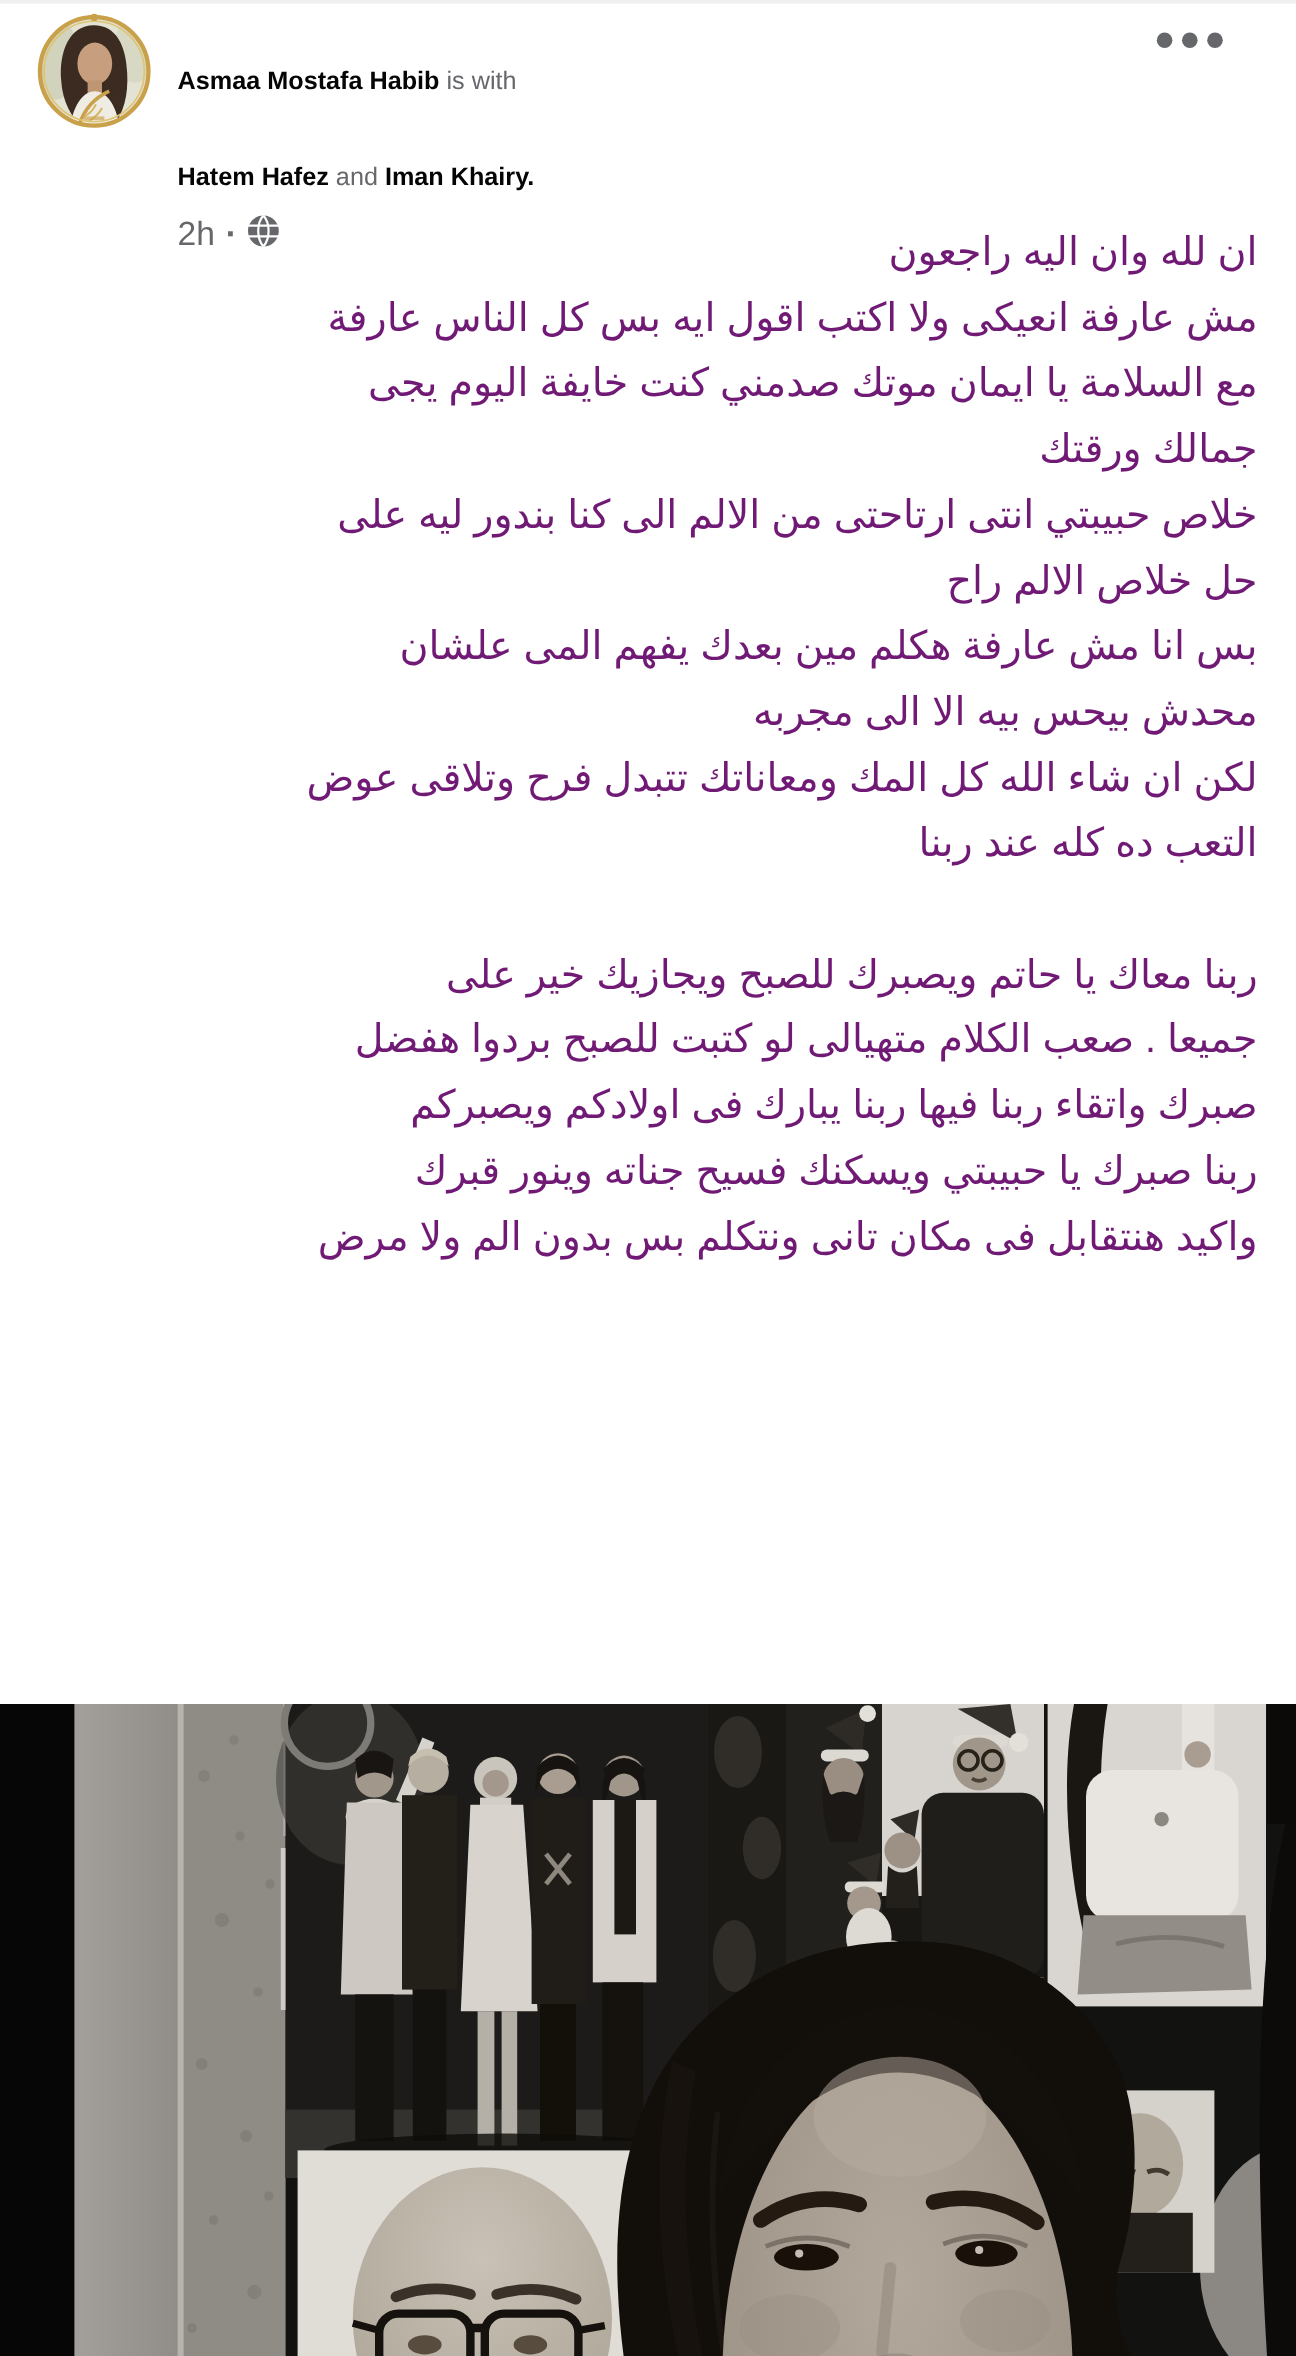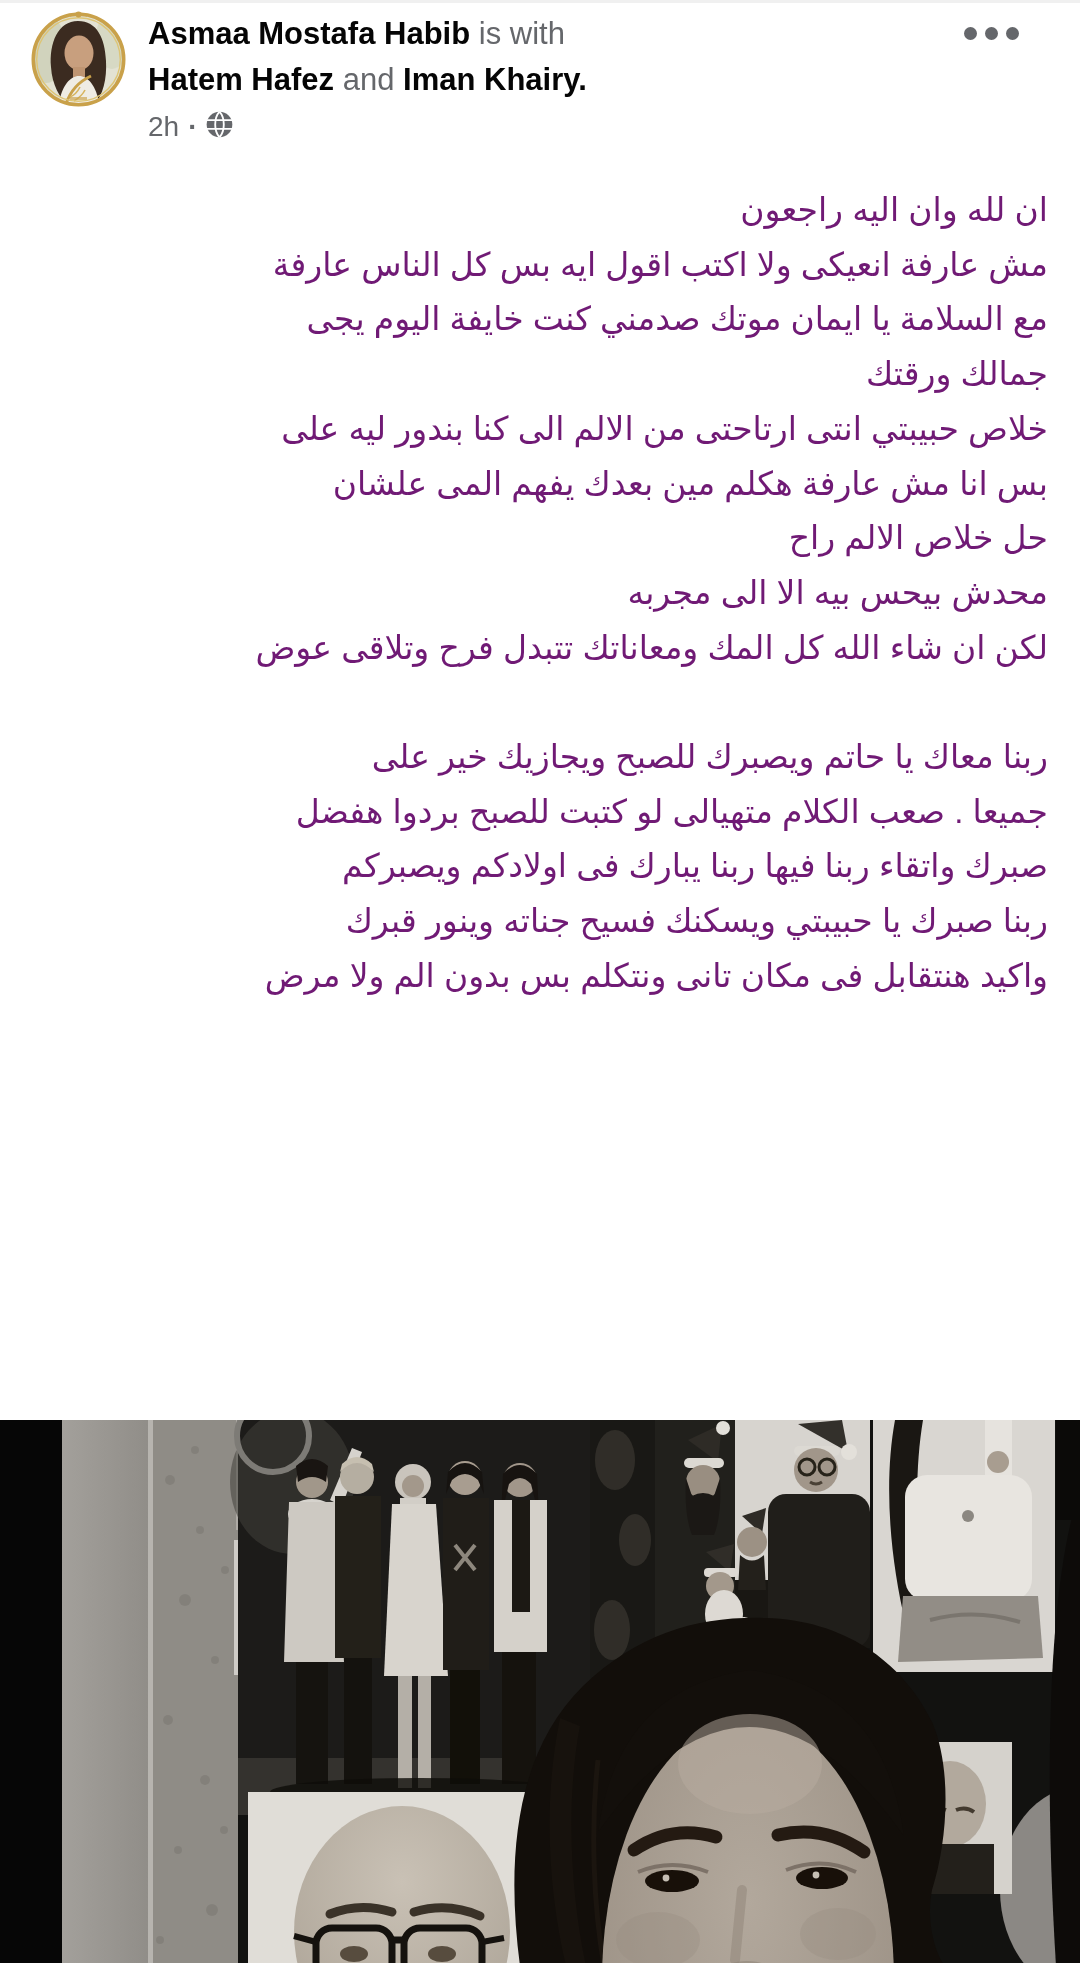--- a/index.html
+++ b/index.html
@@ -1,21 +1,21 @@
 <!DOCTYPE html>
 <html><head>
 <meta charset="utf-8">
 <style>
   html,body{margin:0;padding:0;background:#fff;}
   .canvas{position:relative;width:1080px;height:1963px;background:#ffffff;overflow:hidden;
           font-family:"Liberation Sans","DejaVu Sans",sans-serif;border-top:3px solid #f0f0f0;}
   
   .avatar{position:absolute;left:30px;top:8px;width:97px;height:97px;border-radius:50%;cursor:pointer;}
   .header-text{position:absolute;left:148px;top:8px;width:700px;}
-  .name-line{font-size:31px;line-height:46px;color:#050505;font-weight:bold;}
+  .name-line{font-size:21px;line-height:46px;color:#050505;font-weight:bold;margin-top:34px;}
   .plain{font-weight:normal;color:#65676B;}
   .meta-row{display:flex;align-items:flex-start;gap:9px;margin-top:8px;font-size:28px;color:#65676B;font-weight:normal;}
   .dot-sep{font-weight:bold;}
   .menu-btn{position:absolute;right:55px;top:18px;display:flex;gap:8px;padding:6px;cursor:pointer;}
   .menu-btn i{width:13px;height:13px;border-radius:50%;background:#65676B;display:block;}
   
   .post-text{position:absolute;top:180px;left:20px;right:32px;direction:rtl;text-align:right;
              color:#701a75;font-size:33px;line-height:54.7px;overflow:hidden;}
   .line{min-height:54.7px;white-space:nowrap;overflow:hidden;}
   
@@ -83,24 +83,25 @@
     <i></i>
     <i></i>
   </div>
 
   <div class="post-text" dir="rtl">
     <div class="line">ان لله وان اليه راجعون</div>
     <div class="line">مش عارفة انعيكى ولا اكتب اقول ايه بس كل الناس عارفة</div>
     <div class="line">مع السلامة يا ايمان  موتك صدمني  كنت خايفة اليوم يجى</div>
     <div class="line">جمالك ورقتك</div>
     <div class="line">خلاص حبيبتي انتى ارتاحتى من الالم الى كنا بندور ليه على</div>
+    <div class="line">حل خلاص الالم راح</div>
     <div class="line">بس انا مش عارفة  هكلم مين بعدك يفهم المى علشان</div>
-    <div class="line">حل خلاص الالم راح</div>
     <div class="line">محدش بيحس بيه الا الى مجربه</div>
     <div class="line">لكن ان شاء الله كل المك ومعاناتك تتبدل فرح وتلاقى عوض</div>
+    <div class="line">التعب ده كله عند ربنا</div>
     <div class="line"></div>
     <div class="line">ربنا معاك يا حاتم ويصبرك للصبح ويجازيك خير على</div>
     <div class="line">جميعا . صعب الكلام متهيالى لو كتبت للصبح بردوا هفضل</div>
     <div class="line">صبرك واتقاء ربنا فيها ربنا يبارك فى اولادكم ويصبركم</div>
     <div class="line">ربنا صبرك يا حبيبتي ويسكنك فسيح جناته وينور قبرك</div>
     <div class="line">واكيد هنتقابل فى مكان تانى ونتكلم بس بدون الم ولا مرض</div>
   </div>
 
   <div class="photo-wrap">
     <svg viewBox="0 0 1080 546" width="1080" height="546" preserveAspectRatio="none">

